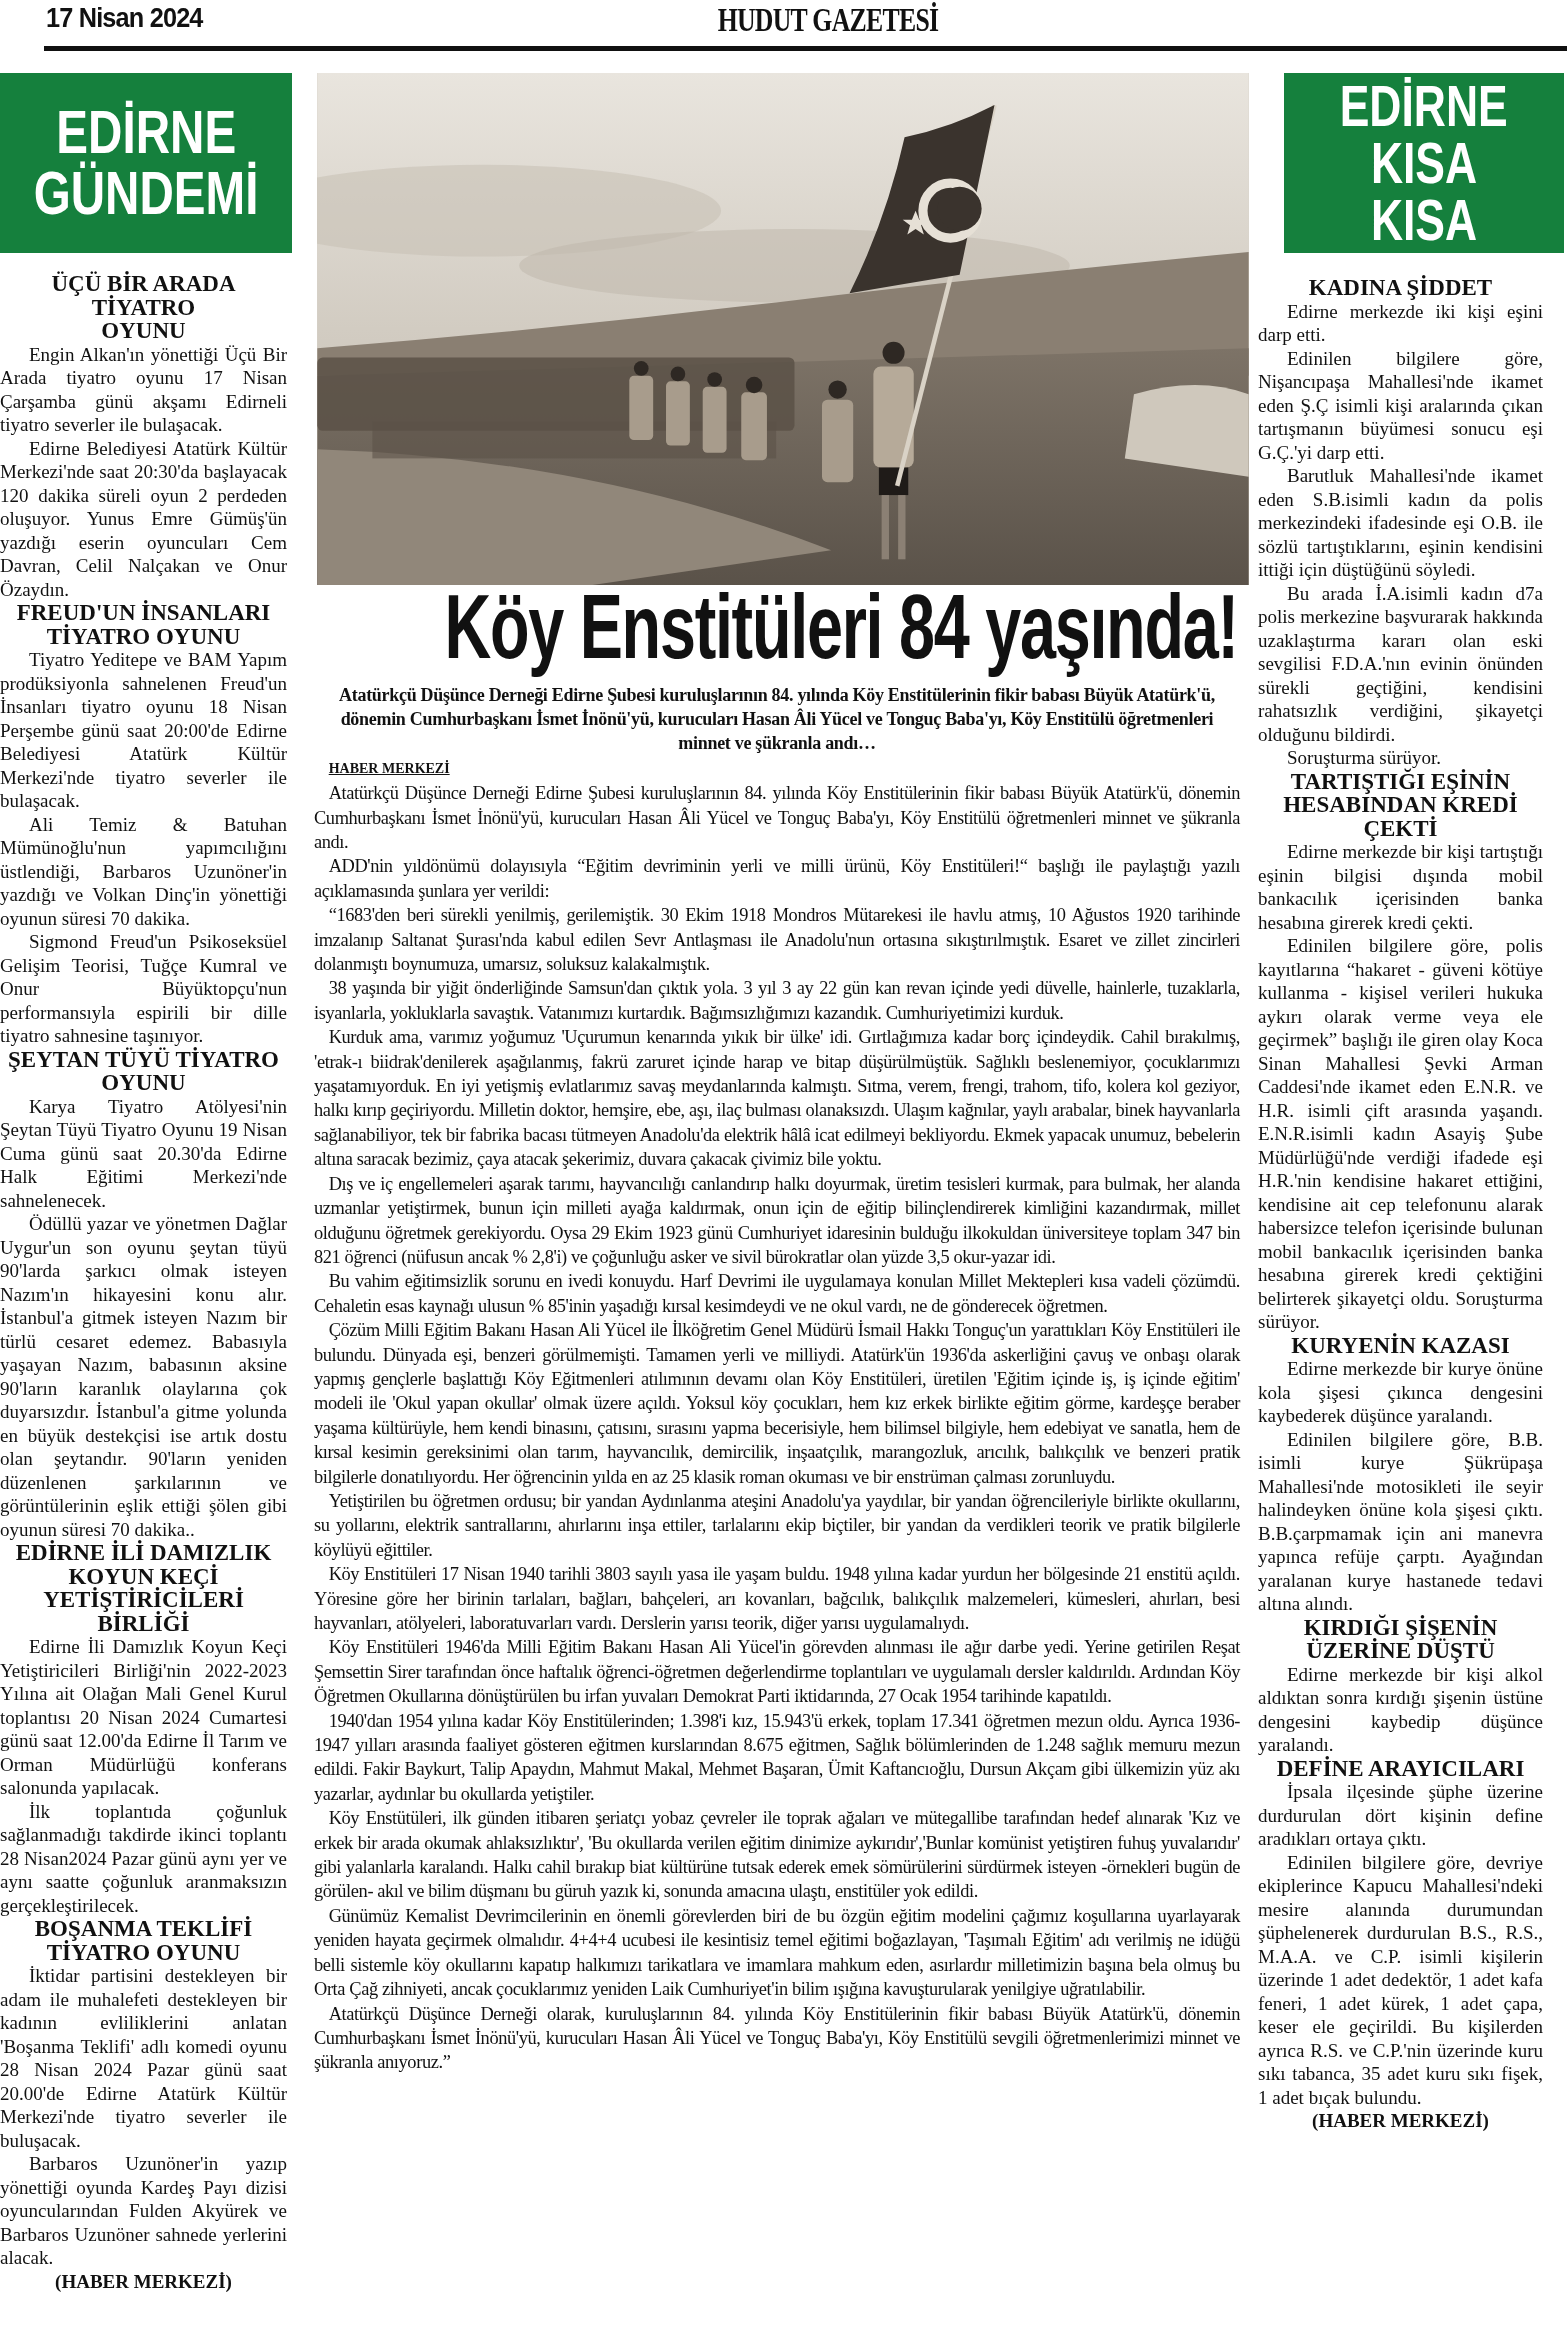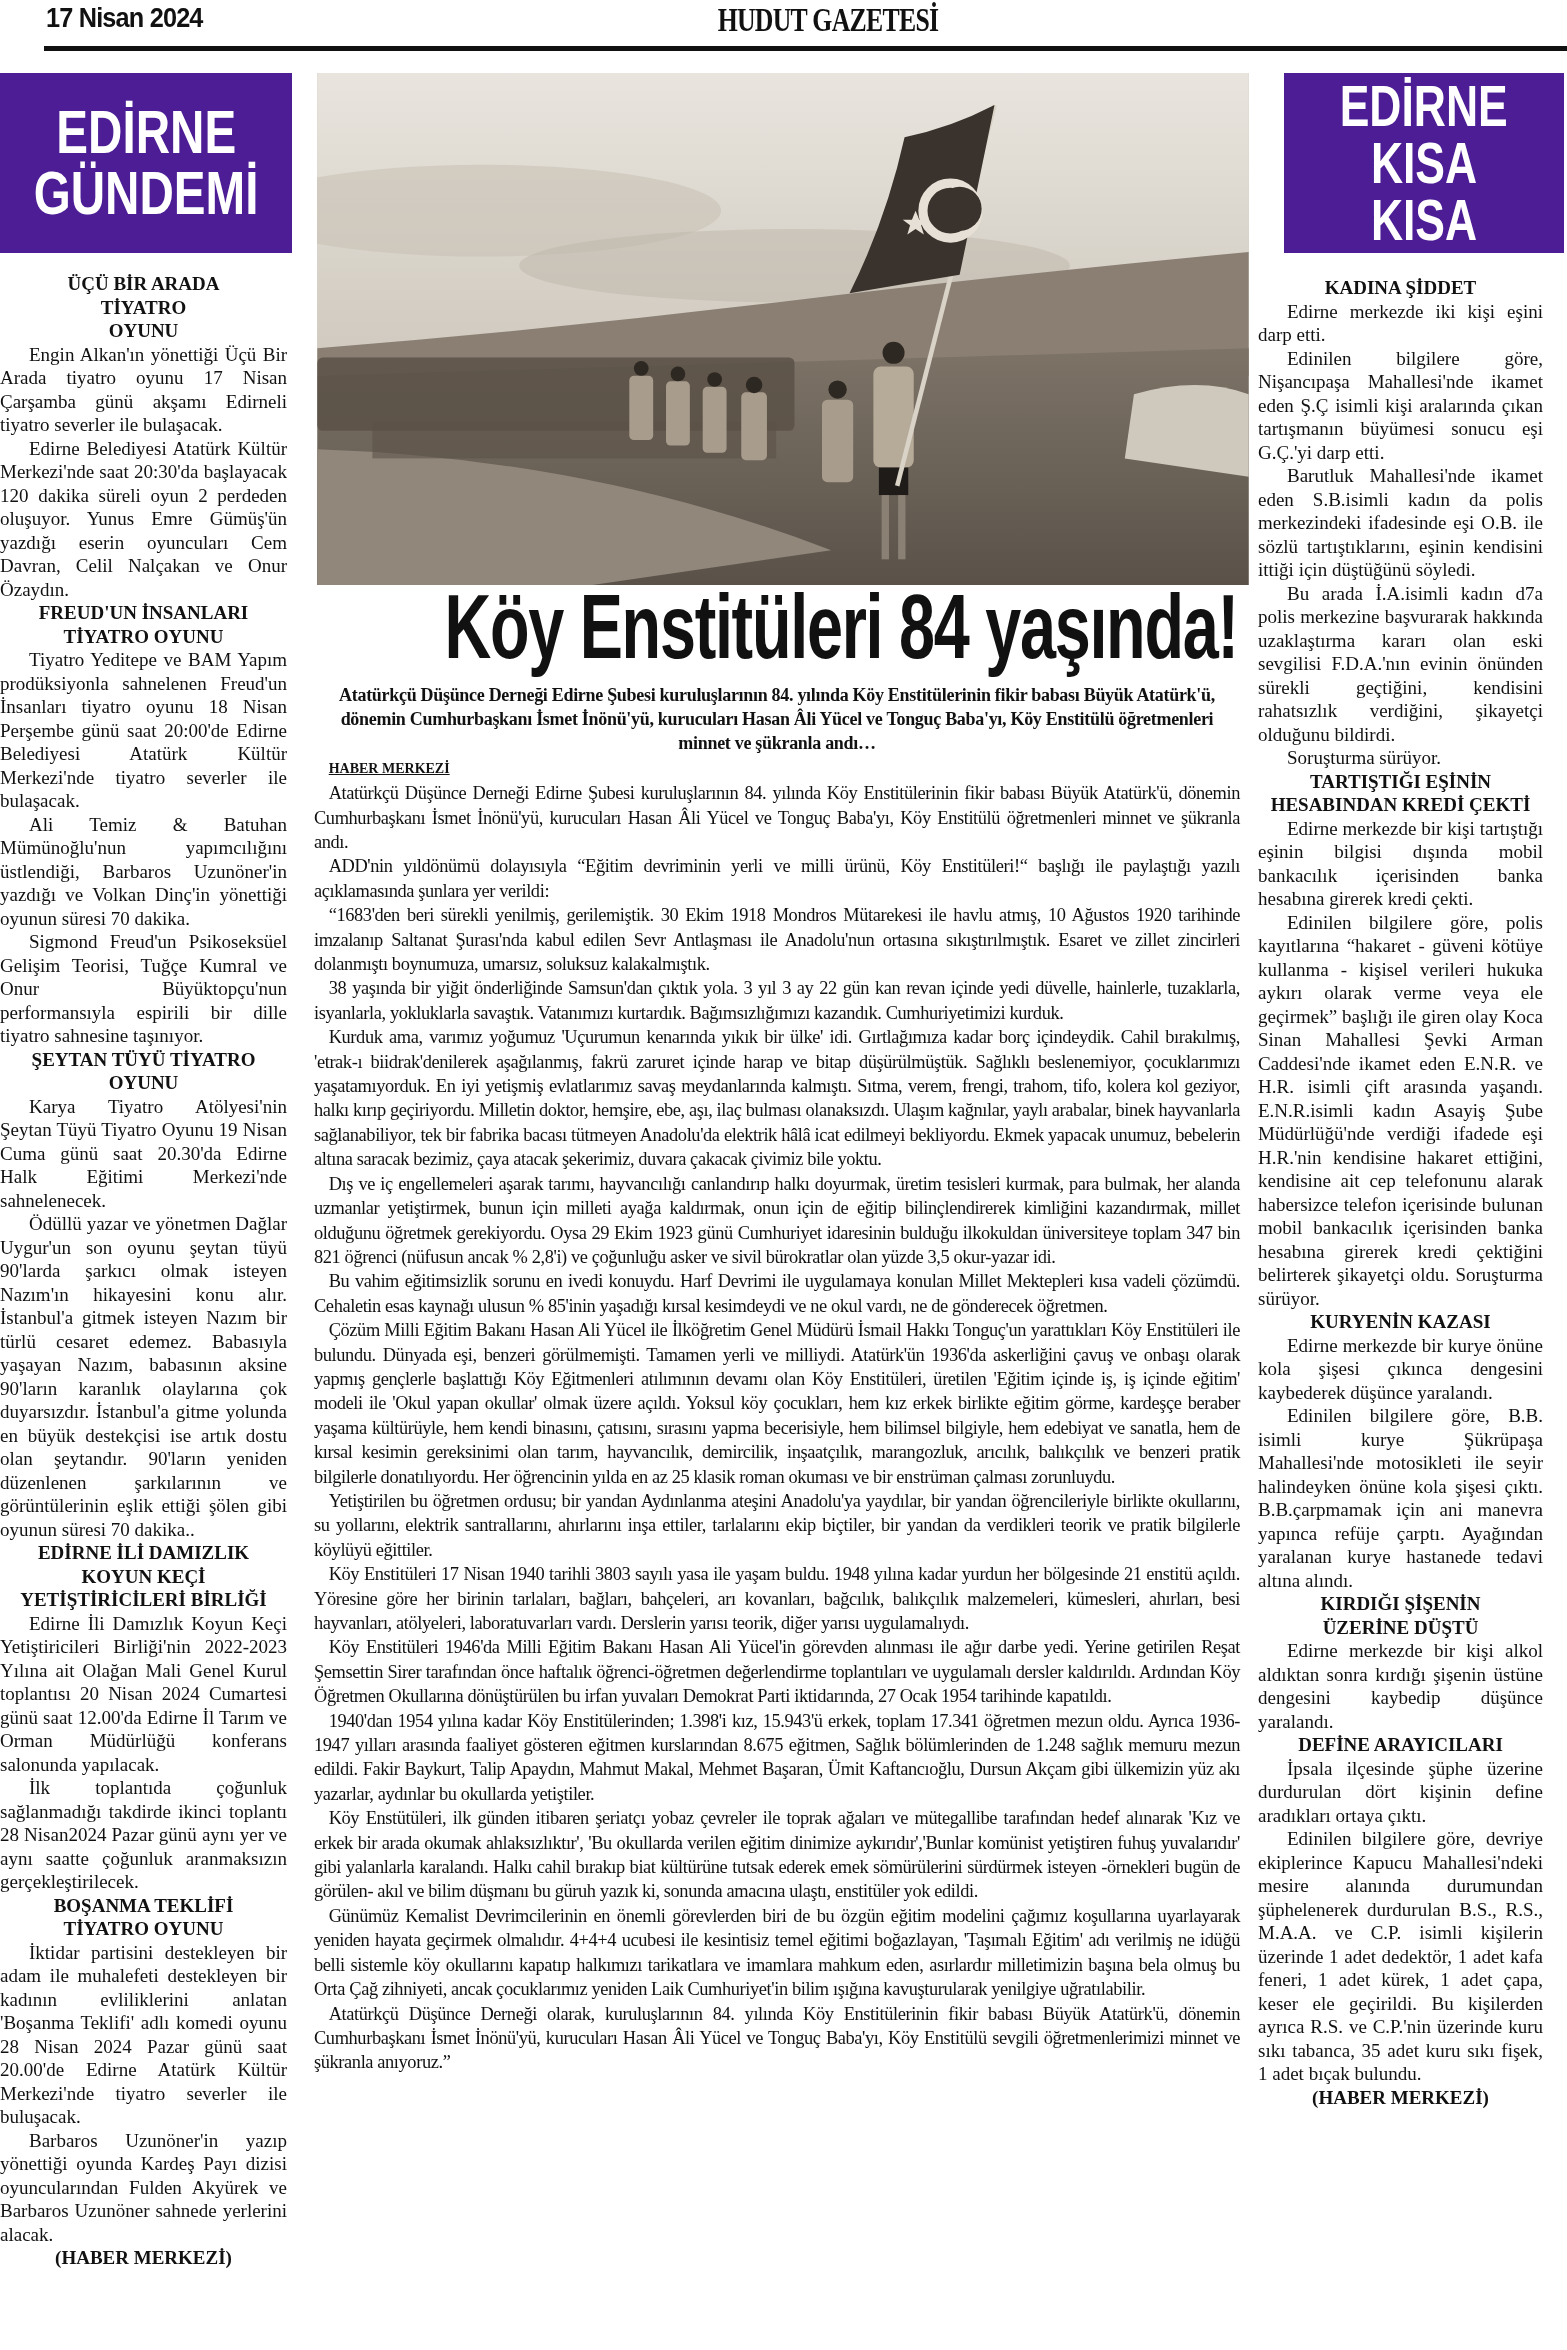--- a/index.html
+++ b/index.html
@@ -5,33 +5,33 @@
   * { box-sizing: border-box; margin: 0; padding: 0; }
   html, body { width: 1568px; height: 2351px; background: #ffffff; overflow: hidden; }
   body { position: relative; font-family: "Liberation Serif", "DejaVu Serif", serif; color: #111; }
 
   .masthead { position: absolute; left: 0; top: 0; width: 1568px; height: 51px; margin-left: 44px; }
   .mh-date { position: absolute; left: 1.8px; top: 1.8px; font-family: "Liberation Sans", sans-serif; font-weight: bold; font-size: 27.5px; letter-spacing: -0.9px; transform: scaleX(0.92); transform-origin: left; }
   .mh-title { position: absolute; left: 0; width: 1568px; top: 1.8px; text-align: center; font-family: "Liberation Serif", serif; font-weight: bold; font-size: 33px; letter-spacing: -0.9px; transform: scaleX(0.78); }
   .mh-page { position: absolute; right: 11px; top: -3.7px; font-family: "Liberation Sans", sans-serif; font-weight: bold; font-size: 42px; }
   .mh-rule { position: absolute; left: 0; top: 46px; width: 1552px; height: 4.6px; background: #111; }
 
-  .sec-box { position: absolute; background: #4c1d95; color: #fff; font-family: "Liberation Sans", sans-serif; font-weight: bold; text-align: center; line-height: 1.0; display: flex; flex-direction: column; justify-content: center; align-items: center; }
+  .sec-box { position: absolute; background: #15803d; color: #fff; font-family: "Liberation Sans", sans-serif; font-weight: bold; text-align: center; line-height: 1.0; display: flex; flex-direction: column; justify-content: center; align-items: center; }
   .sec-box span { display: block; transform: scaleX(0.78); }
   .sec-left { left: 0; top: 73px; width: 292px; height: 180px; font-size: 61px; }
   .sec-right { left: 1284px; top: 73px; width: 280px; height: 180px; font-size: 57px; }
 
   .photo { position: absolute; left: 317px; top: 73px; width: 932px; height: 512px; overflow: hidden; background: #d8d3cb; }
   .photo svg { display: block; }
 
   .headline { position: absolute; left: 312px; top: 582px; width: 946px; text-align: center; font-family: "Liberation Sans", sans-serif; font-weight: bold; font-size: 90px; letter-spacing: -1.8px; line-height: 1; transform: scaleX(0.72); transform-origin: center; white-space: nowrap; }
 
   .col { position: absolute; font-size: 19px; line-height: 23.5px; text-align: justify; }
   .col p { text-indent: 29px; hyphens: manual; }
-  .col h3 { font-size: 19px; line-height: 23.5px; text-align: center; font-weight: bold; }
+  .col h3 { font-size: 23px; line-height: 23.5px; text-align: center; font-weight: bold; }
   .col-left { left: 0; top: 272px; width: 287px; }
   .col-right { left: 1258px; top: 276px; width: 285px; }
   .sign { text-align: center; font-weight: bold; text-indent: 0 !important; }
 
   .main { position: absolute; left: 314px; top: 683px; width: 926px; font-size: 18.4px; line-height: 24.4px; text-align: justify; }
   .main .lede { font-weight: bold; text-align: center; font-size: 18px; line-height: 24px; letter-spacing: -0.3px; }
   .main .byline { font-weight: bold; text-decoration: underline; font-size: 14px; margin: 1.8px 0 0 14.7px; }
   .main p.body { text-indent: 14.7px; letter-spacing: -0.4px; }
   .condensed { display: block; }
 </style>

